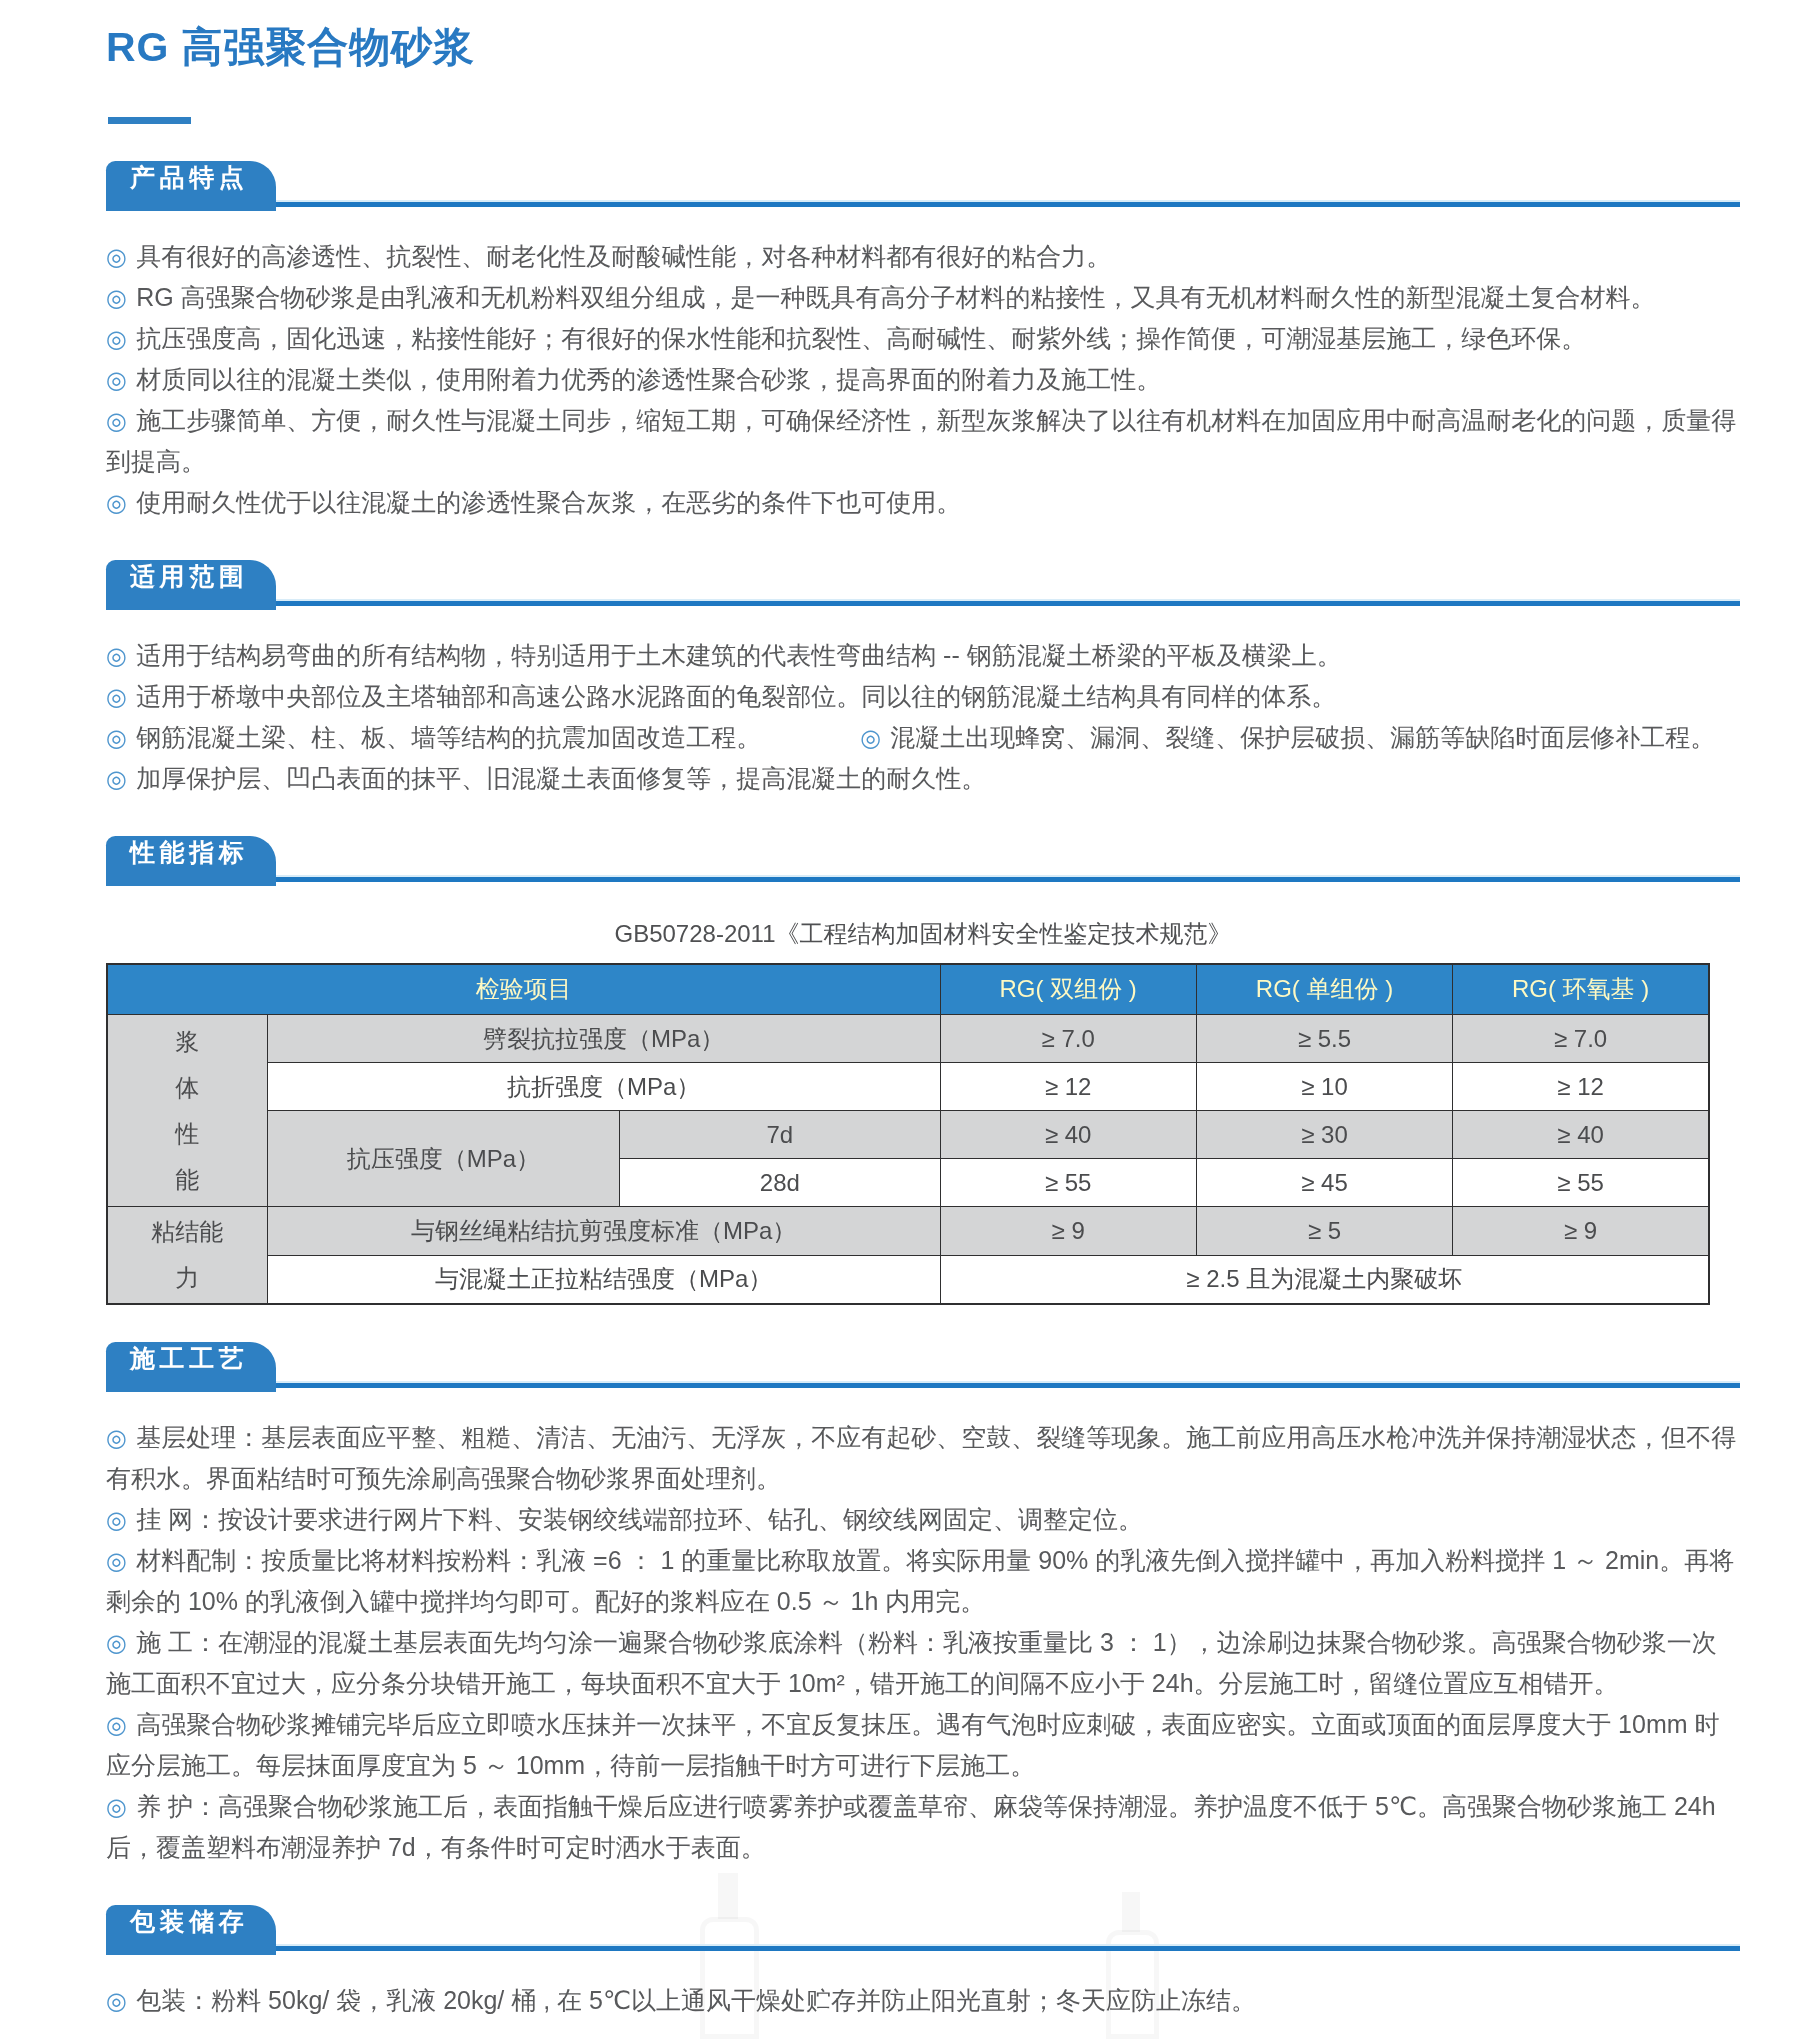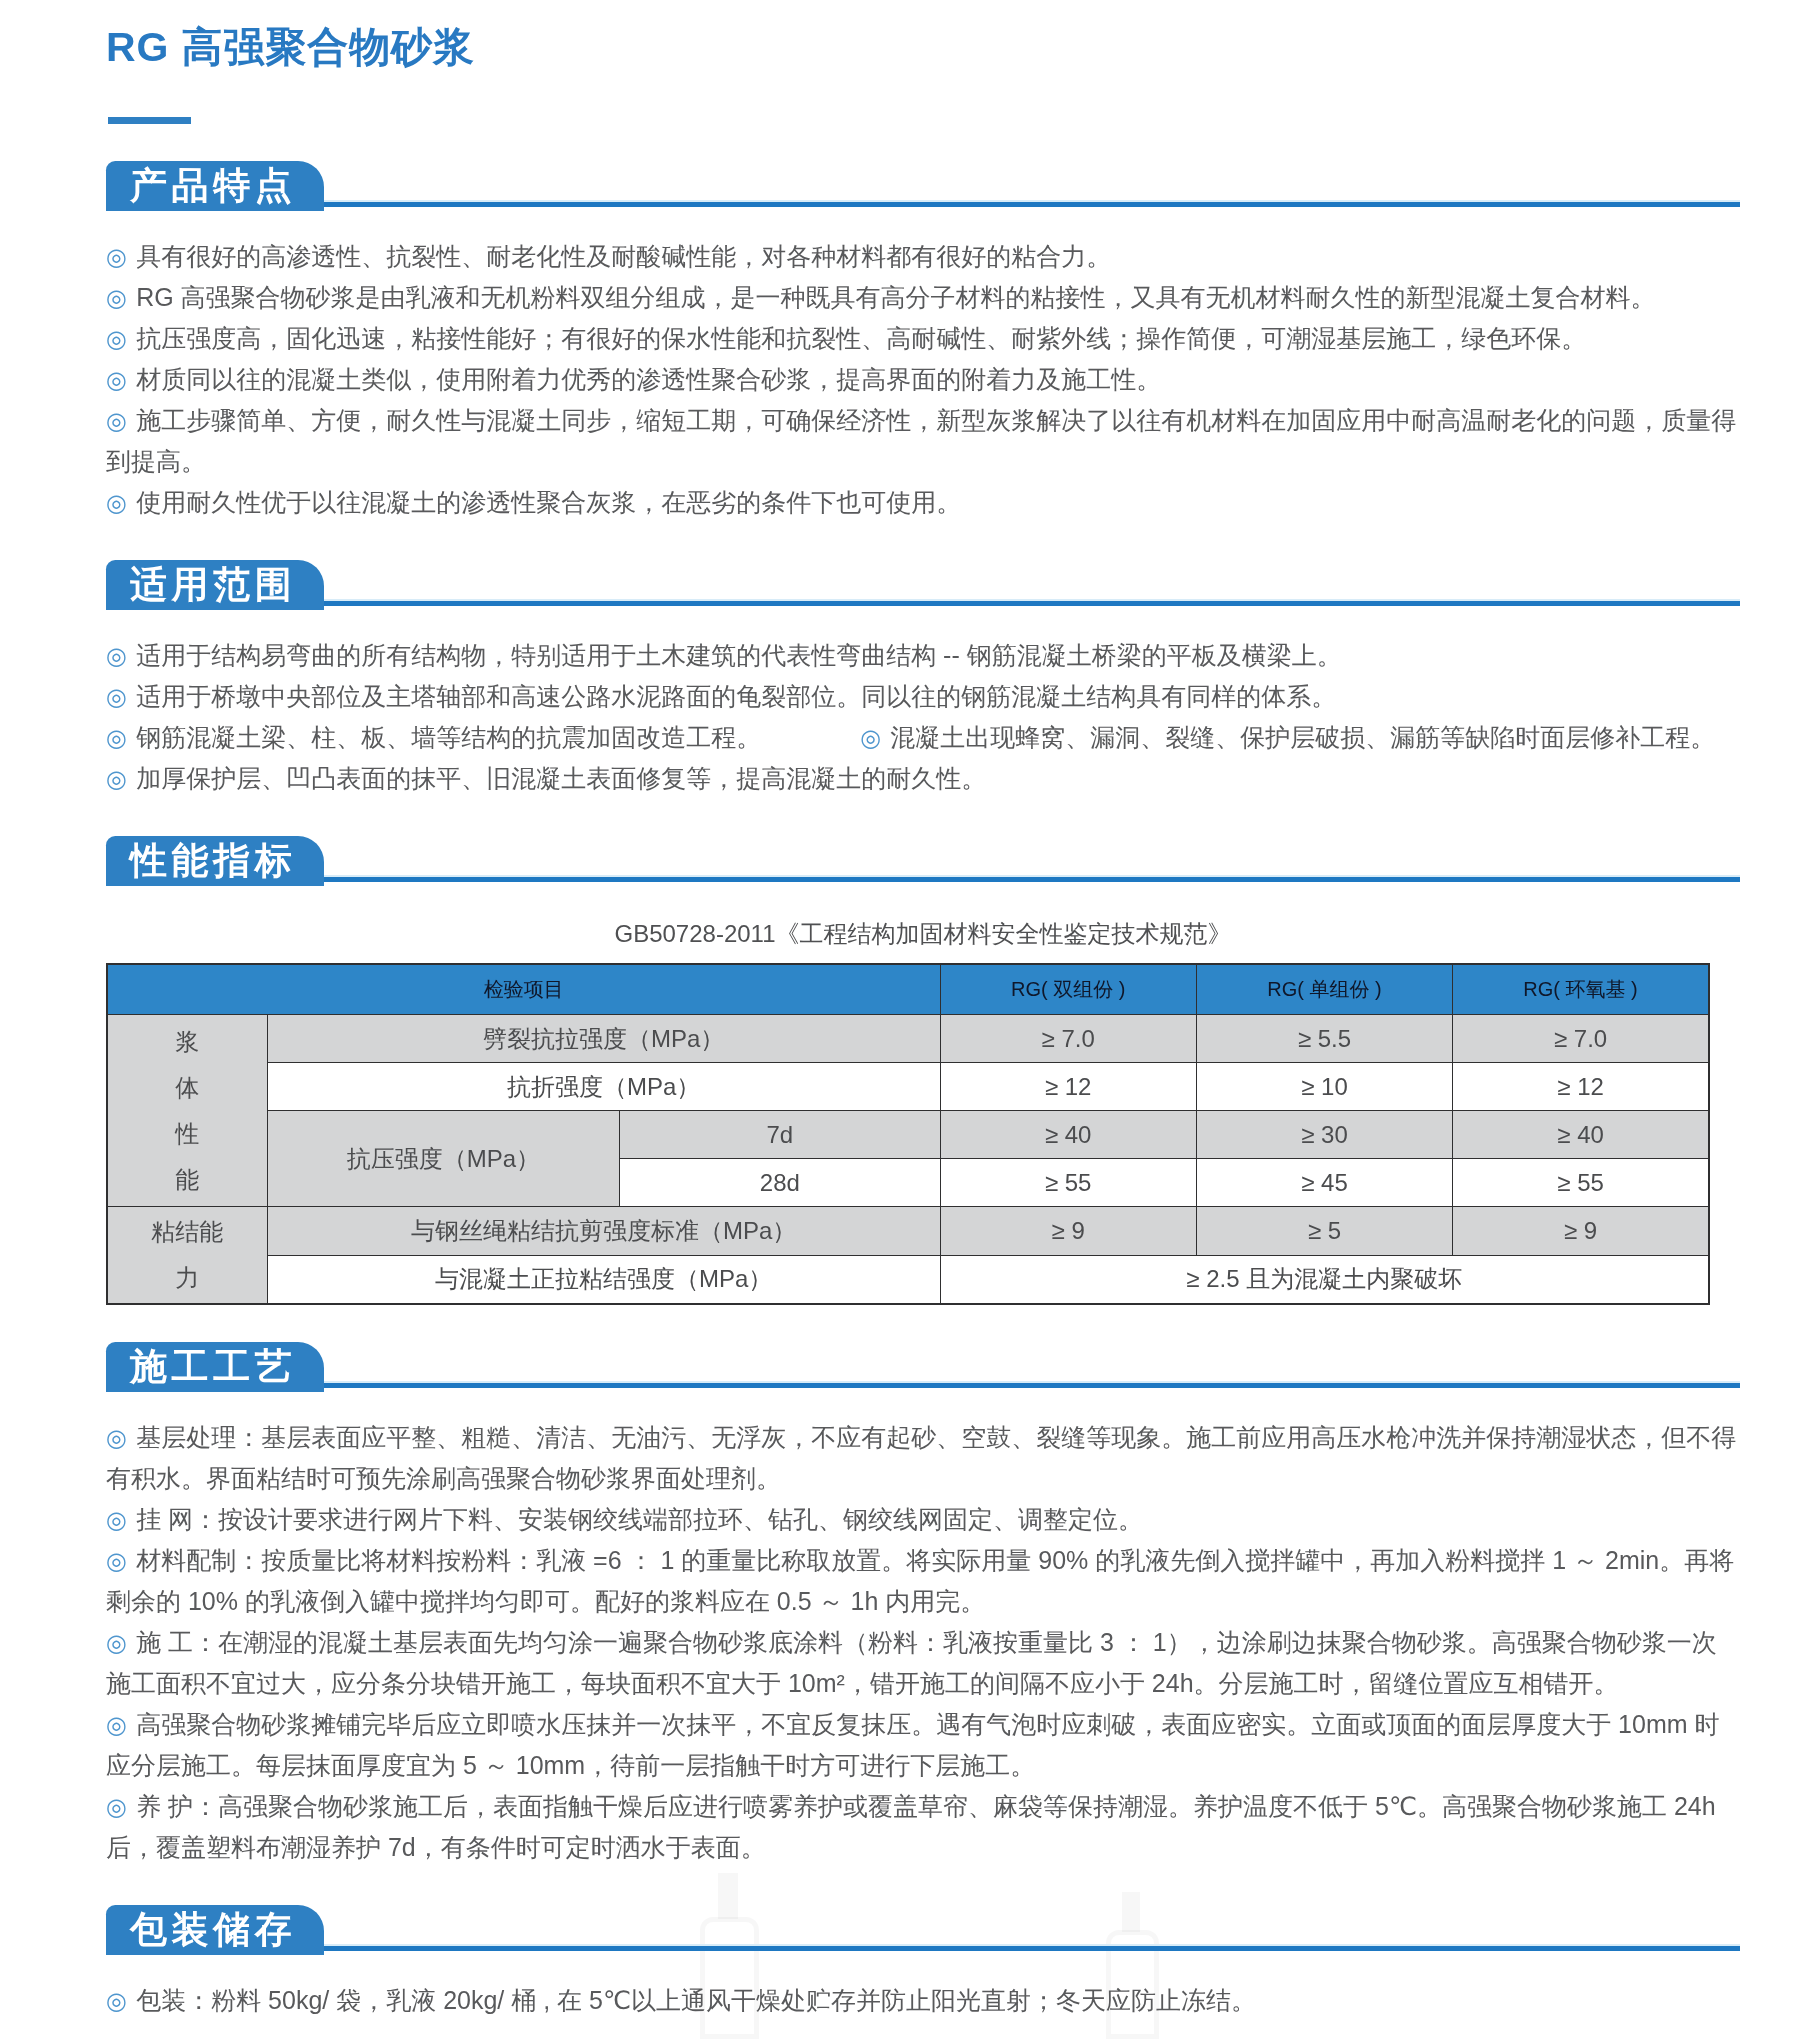--- a/index.html
+++ b/index.html
@@ -22,43 +22,43 @@
 
   .doc-title{
     color:#2879c2;font-size:41px;font-weight:bold;letter-spacing:0.9px;margin:7.3px 0 0 0;
   }
   .title-bar{width:83px;height:6.4px;background:#2f80c3;margin:42px 0 0 1.8px;}
 
   .sec-head{position:relative;height:51px;margin-top:37px;}
   .sec-rule{position:absolute;left:0;right:0;top:39px;height:7.3px;background:var(--rule-blue);border-top:2.8px solid var(--rule-light);z-index:1;}
   .sec-badge{
     position:absolute;left:0;top:0;height:50px;min-width:158px;z-index:2;
-    background:#2e80c3;color:#ffffff;font-size:37px;font-weight:bold;letter-spacing:4.6px;
-    display:flex;align-items:flex-end;justify-content:center;
+    background:#2e80c3;color:#ffffff;font-size:25px;font-weight:bold;letter-spacing:4.6px;
+    display:flex;align-items:flex-start;justify-content:center;
     padding:0 27.5px 0 24px;border-radius:9.2px 26px 0 0;
   }
 
   .bullets{margin-top:24px;font-size:25px;line-height:41px;color:var(--text);}
   .bullets p{margin:0;}
   .bullet .mark{color:#4f96ce;font-size:24px;}
   .bullet .mark.gap{margin-left:99px;}
   .bullet .bt{margin-left:9.2px;}
 
   .tbl-caption{text-align:center;font-size:24px;color:#4f5052;margin:31px 0 13px 0;}
   table.perf{
     width:1604px;border-collapse:collapse;table-layout:fixed;
     border:2.8px solid var(--border-dark);
   }
   table.perf th,table.perf td{
     border:1.8px solid var(--border-dark);
     font-size:24px;text-align:center;vertical-align:middle;
     height:48px;padding:1.8px 5.5px;color:#4b4c4e;font-weight:normal;
   }
   table.perf thead th{
-    background:var(--accent-bright);color:#0f172a;height:51px;font-size:20px;
+    background:var(--accent-bright);color:#fef9c3;height:51px;font-size:24px;
   }
   td.shade{background:var(--table-gray);}
   td.white{background:#ffffff;}
   td.glabel{background:var(--table-gray);line-height:46px;font-size:24px;}
   td.itemcell{font-size:24px;}
 
   .watermark{position:absolute;z-index:1;opacity:0.07;border:5.5px solid #8a8f94;border-radius:13px 13px 0 0;background:transparent;}
   .wm-neck{position:absolute;z-index:1;opacity:0.07;background:#8a8f94;}
 </style>
 </head>

